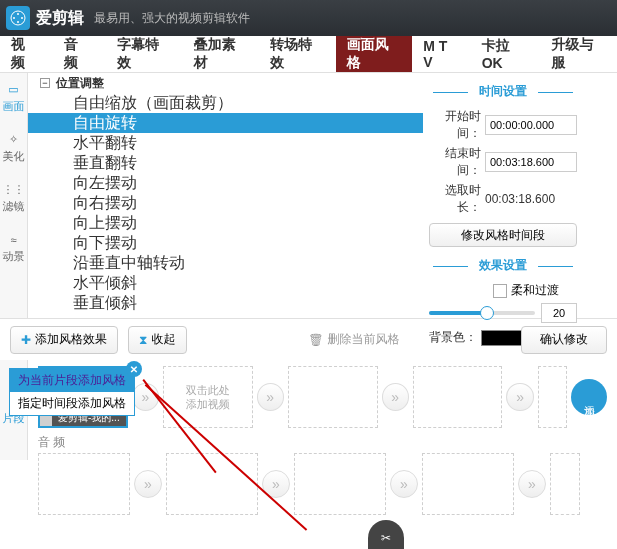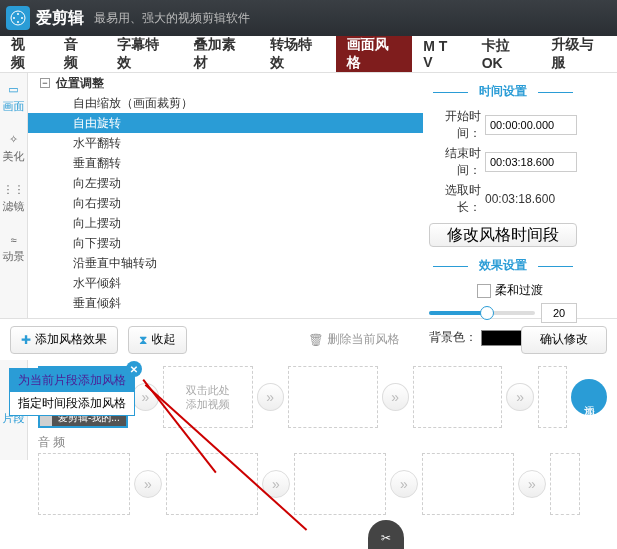--- a/index.html
+++ b/index.html
@@ -17,35 +17,35 @@
 .main { display: flex; height: 246px; border-top: 1px solid #e0e0e0; }
 .left-rail { width: 28px; background: #f7f7f7; border-right: 1px solid #e0e0e0; display: flex; flex-direction: column; }
 .rail-item { height: 50px; display: flex; flex-direction: column; align-items: center; justify-content: center; font-size: 11px; color: #666; cursor: pointer; }
 .rail-item.active { color: #2a9cd6; }
 .rail-icon { width: 18px; height: 14px; display: flex; align-items: center; justify-content: center; margin-bottom: 2px; }
 
 .effect-panel { flex: 1; display: flex; }
 .effect-list { width: 395px; background: #fff; overflow: hidden; }
 .group-header { height: 20px; display: flex; align-items: center; padding-left: 12px; font-size: 12px; font-weight: bold; color: #333; cursor: pointer; }
 .group-header .minus { width: 10px; height: 10px; border: 1px solid #999; display: inline-flex; align-items: center; justify-content: center; margin-right: 6px; font-size: 9px; color: #666; line-height: 1; }
-.effect-item { height: 20px; display: flex; align-items: center; padding-left: 45px; font-size: 12px; color: #333; cursor: pointer; }
+.effect-item { height: 20px; display: flex; align-items: center; padding-left: 45px; font-size: 16px; color: #333; cursor: pointer; }
 .effect-item.selected { background: #2a9cd6; color: #fff; }
 
 .right-settings { width: 160px; padding: 6px 6px 6px 6px; font-size: 12px; }
 .section-title { text-align: center; color: #2a9cd6; font-weight: bold; margin: 4px 0 8px; position: relative; }
 .section-title::before, .section-title::after { content: ""; position: absolute; top: 50%; width: 35px; height: 1px; background: #2a9cd6; }
 .section-title::before { left: 4px; }
 .section-title::after { right: 4px; }
 .setting-row { display: flex; align-items: center; margin: 3px 0; }
 .setting-row label { width: 52px; text-align: right; margin-right: 4px; color: #333; }
 .setting-row input[type="text"] { width: 92px; height: 20px; border: 1px solid #ccc; padding: 0 4px; font-size: 11px; }
 .setting-row .readonly { color: #333; }
-.btn { display: inline-flex; align-items: center; justify-content: center; height: 24px; border: 1px solid #ccc; border-radius: 4px; background: linear-gradient(#fff, #f0f0f0); cursor: pointer; font-size: 16px; padding: 4px 10px; }
+.btn { display: inline-flex; align-items: center; justify-content: center; height: 24px; border: 1px solid #ccc; border-radius: 4px; background: linear-gradient(#fff, #f0f0f0); cursor: pointer; font-size: 12px; padding: 4px 10px; }
 .btn-full { width: 100%; margin-top: 4px; }
-.checkbox-row { display: flex; align-items: center; margin: 4px 0; padding-left: 48px; }
+.checkbox-row { display: flex; align-items: center; margin: 4px 16px; padding-left: 48px; }
 .checkbox-row input { margin-right: 4px; width:14px; height:14px; border:1px solid #aaa; appearance:none; }
 .slider-row { display: flex; align-items: center; margin-top: 4px; }
 .slider-track { flex: 1; height: 4px; background: #ddd; border-radius: 2px; position: relative; margin-right: 6px; }
 .slider-fill { position: absolute; left: 0; top: 0; height: 100%; width: 55%; background: #2a9cd6; border-radius: 2px; }
 .slider-knob { position: absolute; top: -5px; left: 55%; width: 14px; height: 14px; border-radius: 50%; background: #fff; border: 1px solid #2a9cd6; margin-left: -7px; }
 .slider-row input { width: 36px; height: 20px; border: 1px solid #ccc; text-align: center; font-size: 11px; }
 .color-swatch { width: 90px; height: 16px; background: #000; display: inline-block; border: 1px solid #888; }
 
 .action-bar { height: 42px; display: flex; align-items: center; padding: 0 10px; gap: 10px; border-top: 1px solid #e0e0e0; }
 .action-btn { height: 28px; display: inline-flex; align-items: center; padding: 0 10px; border: 1px solid #ccc; border-radius: 4px; background: linear-gradient(#fff,#f0f0f0); cursor: pointer; font-size: 12px; gap: 4px; }

